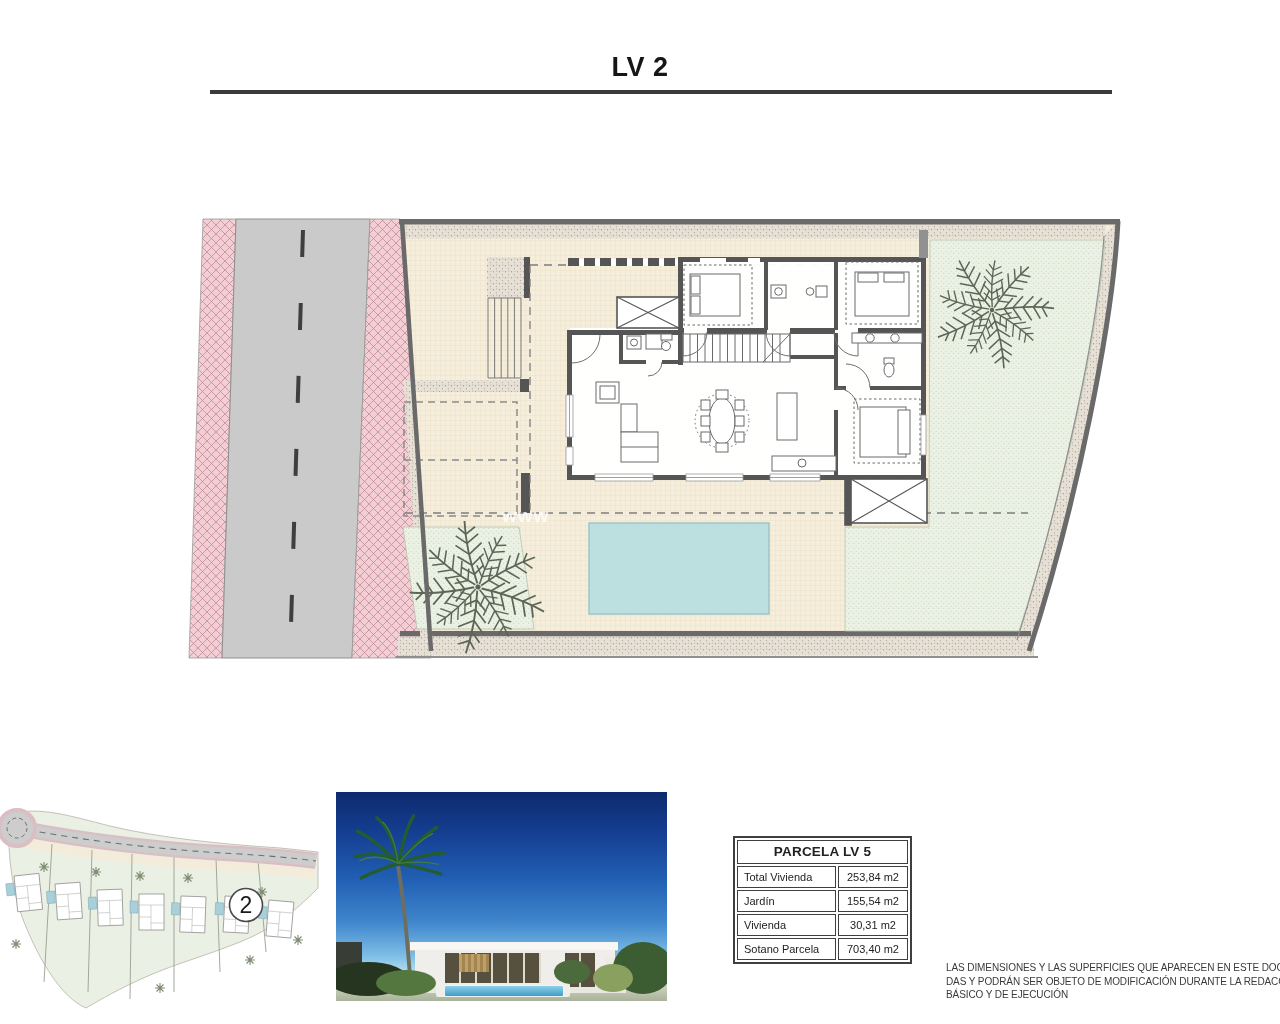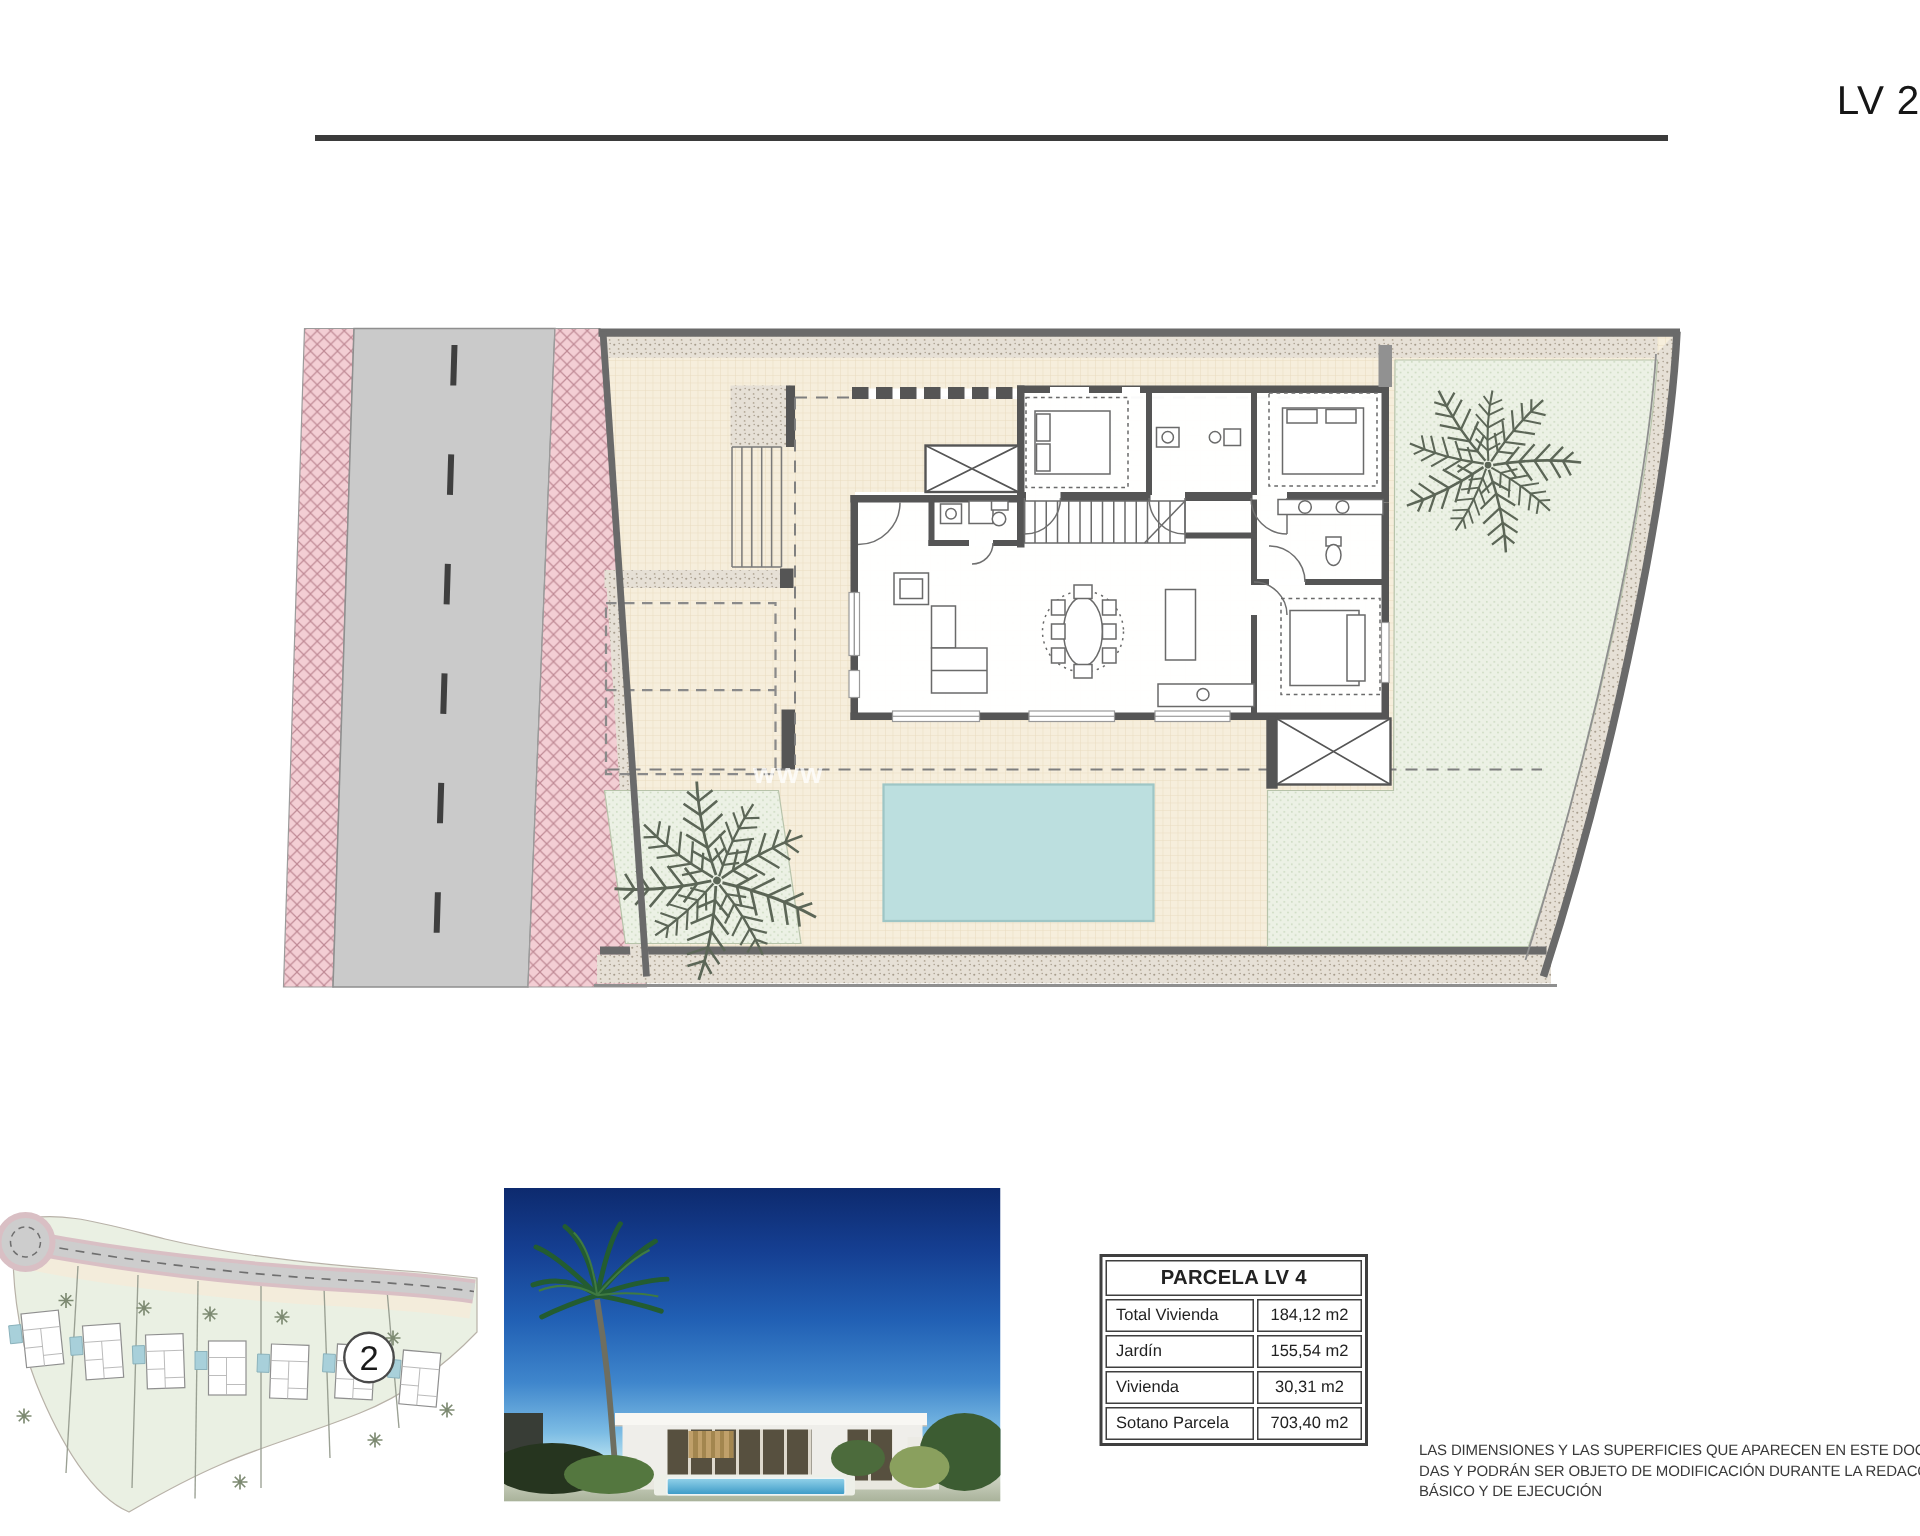--- a/index.html
+++ b/index.html
@@ -1,20 +1,20 @@
 <!DOCTYPE html>
 <html><head>
 <meta charset="utf-8">
 <style>
   html,body{margin:0;padding:0;}
   body{width:1280px;height:1024px;position:relative;background:#ffffff;overflow:hidden;
        font-family:"Liberation Sans",sans-serif;color:#1a1a1a;}
   .abs{position:absolute;}
   
-  .sheet-title{left:0;right:0;top:52px;text-align:right;font-size:27px;font-weight:400;color:#161616;letter-spacing:0.5px;}
+  .sheet-title{left:0;right:0;top:52px;text-align:center;font-size:27px;font-weight:700;color:#161616;letter-spacing:0.5px;}
   .title-rule{left:210px;top:90px;width:902px;height:3.5px;background:#3b3b3b;}
   
   .plan-svg{left:180px;top:190px;width:970px;height:480px;}
   
   .minimap-svg{left:0px;top:792px;width:320px;height:228px;}
   
   .render{left:336px;top:792px;width:331px;height:209px;overflow:hidden;}
   .sky{left:0;top:0;right:0;bottom:0;
     background:linear-gradient(180deg,#0d2a6e 0%,#153f92 20%,#2160b4 42%,#3f86cc 62%,#7cbce4 78%,#bfe6f2 88%,#e9f6f8 93%,#dfe9e2 94%);}
   .ground{left:0;bottom:0;right:0;height:20px;background:linear-gradient(180deg,#d7dccd,#a9b29a);}
@@ -370,27 +370,27 @@
   <div class="abs bush" style="left:-8px;top:170px;width:80px;height:34px;background:#26351f;"></div>
   <div class="abs bush" style="left:40px;top:178px;width:60px;height:26px;background:#54773f;"></div>
   <div class="abs bush" style="right:-6px;top:150px;width:60px;height:52px;background:#3c5c32;"></div>
   <div class="abs bush" style="right:34px;top:172px;width:40px;height:28px;background:#8aa05e;"></div>
   <div class="abs bush" style="left:218px;top:168px;width:36px;height:24px;background:#4c6b3c;"></div>
 </div>
 
 <table class="parcel-table">
   <thead>
     <tr>
-        <th colspan="2">PARCELA LV 4</th>
+        <th colspan="2">PARCELA LV 5</th>
       </tr>
   </thead>
   <tbody>
     <tr>
       <td>Total Vivienda</td>
-      <td class="val">184,12 m2</td>
+      <td class="val">253,84 m2</td>
     </tr>
     <tr>
       <td>Jardín</td>
       <td class="val">155,54 m2</td>
     </tr>
     <tr>
       <td>Vivienda</td>
       <td class="val">30,31 m2</td>
     </tr>
     <tr>

